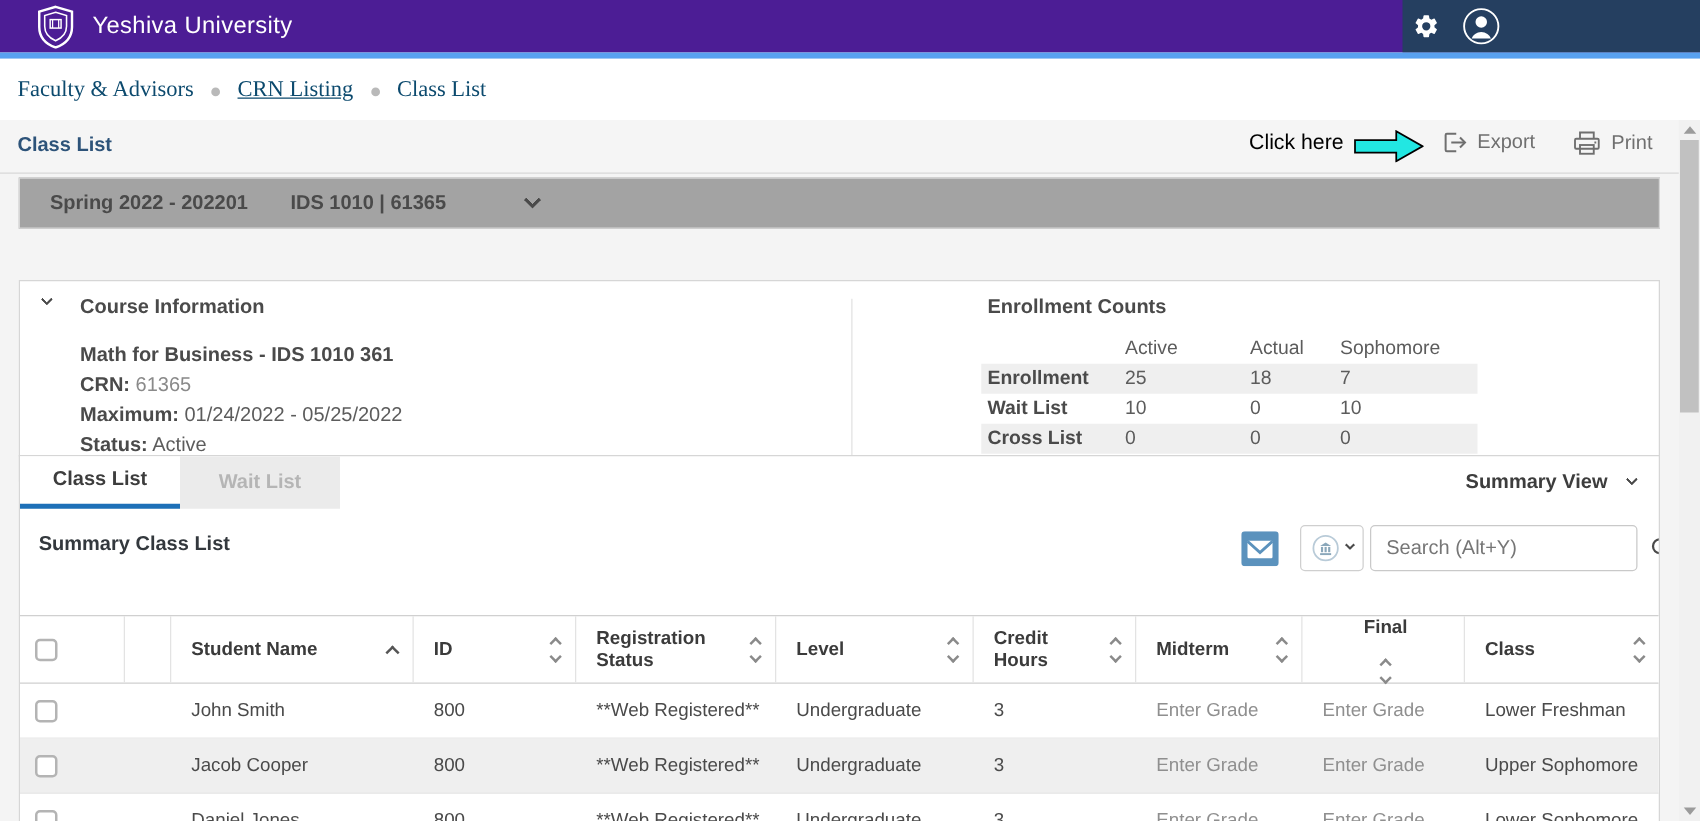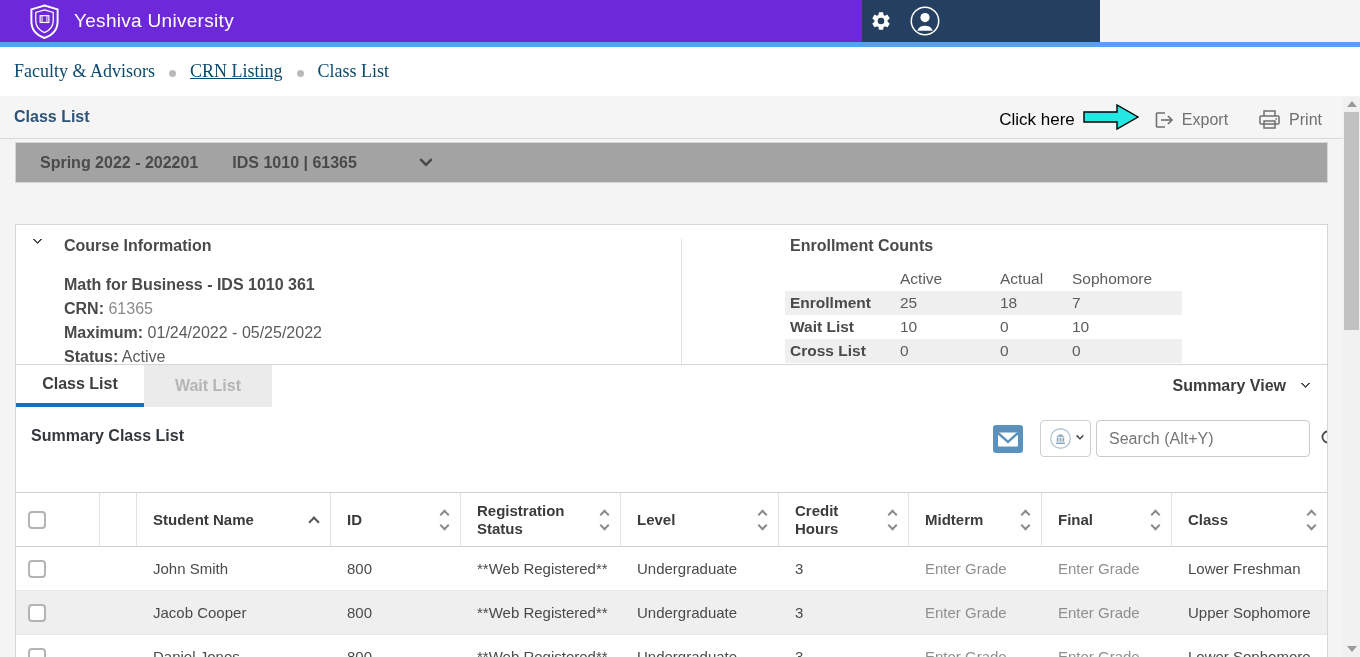--- a/index.html
+++ b/index.html
@@ -4,36 +4,36 @@
 <style>
   * { margin:0; padding:0; box-sizing:border-box; }
   html,body { width:1360px; height:657px; }
   body {
     position:relative; overflow:hidden;
     background:#f4f4f4;
     font-family:"Liberation Sans","DejaVu Sans",sans-serif;
     color:#4a4a4a;
   }
   
-  #topbar { position:absolute; left:0; top:0; width:1100px; height:42px; background:#6d28d9; display:flex; }
+  #topbar { position:absolute; left:0; top:0; width:1360px; height:42px; background:#4c1d95; display:flex; }
   #topbar .brandwrap { display:flex; align-items:center; gap:13px; padding-left:28px; }
   #topbar .brand { color:#fff; font-size:19px; letter-spacing:.3px; }
   #topbar .rightbox { position:absolute; right:0; top:0; width:238px; height:42px; background:#253f60; display:flex; align-items:center; gap:18px; padding-left:8px; }
   #strip { position:absolute; left:0; top:42px; width:1360px; height:5px; background:#58a1f0; }
 
   
   #breadcrumb { position:absolute; left:0; top:47px; width:1360px; height:49px; background:#fff; display:flex; align-items:center; padding-left:14px; font-size:18px; }
   #breadcrumb a { color:#0c4a6e; text-decoration:none; cursor:pointer;font-family:Liberation Serif, serif; }
   #breadcrumb a.u { text-decoration:underline; }
   #breadcrumb .dot { width:7px; height:7px; border-radius:50%; background:#b9b9b9; margin:0 14px; margin-top:3px; }
 
   
   #titleband { position:absolute; left:0; top:96px; width:1360px; height:43px; background:#f5f5f5; border-bottom:1px solid #d8d8d8; display:flex; align-items:center; padding:0 38px 0 14px; }
   #titleband .pgtitle { color:#2d5379; font-size:16px; font-weight:600; }
-  #titleband .rgroup { margin-left:auto; display:flex; align-items:flex-end; }
+  #titleband .rgroup { margin-left:auto; display:flex; align-items:flex-start; }
   .annotation-text { color:#000; font-size:17px; margin-right:8px; }
   .toolbtn { display:flex; align-items:center; gap:8px; color:#6f6f6f; font-size:16px; cursor:pointer; }
   .gap30 { width:30px; }
   .gap14 { width:14px; }
 
   
   #termbox { position:absolute; left:15px; top:142px; width:1313px; height:41px; background:#a3a3a3; border:1px solid #d6d6d6; display:flex; align-items:center; padding-left:24px; }
   #termbox .t { font-size:16px; font-weight:700; color:#4a4a4a; }
   #termbox .course { margin-left:34px; }
   #termbox .chev-lg { margin-left:64px; }
@@ -83,21 +83,21 @@
   .tr.stripe { background:#efefef; }
   .td { padding-left:16px; }
   .c0 { width:84px; display:flex; justify-content:flex-start; padding-left:12px; }
   .c1 { width:37px; }
   .c2 { width:194px; }
   .c3 { width:130px;gap:48px; }
   .c4 { width:160px; }
   .c5 { width:158px;gap:8px; }
   .c6 { width:130px; }
   .c7 { width:133px; }
-  .c8 { width:130px; }
+  .c8 { width:130px;flex-direction:column; }
   .c9 { width:155px; }
   .gradelink { color:#8f8f8f; cursor:pointer; }
 
   .cbx { display:inline-block; width:18px; height:18px; border:2px solid #b4b4b4; border-radius:4px; background:#fff; cursor:pointer; }
 
   
   .sort-dual { display:flex; flex-direction:column; gap:4px; }
   .s-up, .s-dn { width:7px; height:7px; border-right:2px solid #8a8a8a; border-bottom:2px solid #8a8a8a; }
   .s-up { transform:rotate(-135deg); }
   .s-dn { transform:rotate(45deg); }

